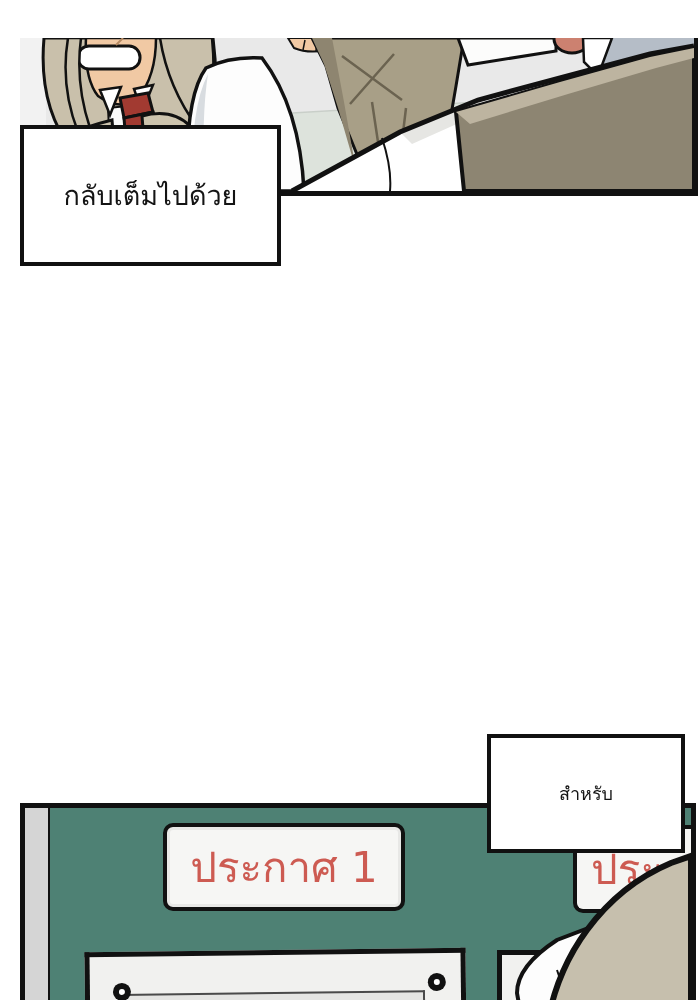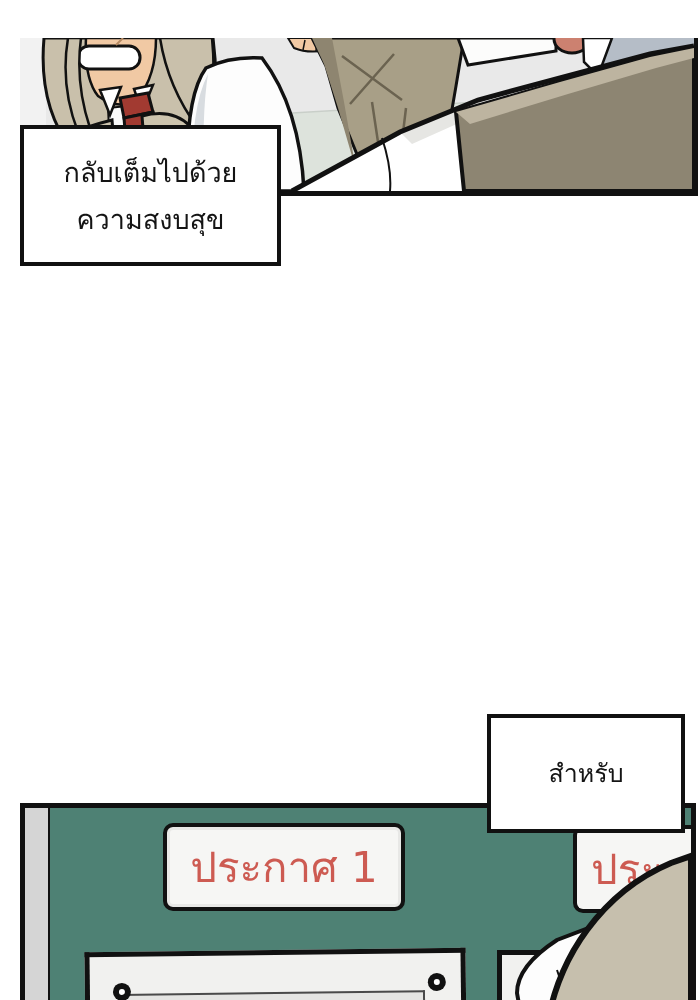--- a/index.html
+++ b/index.html
@@ -8,21 +8,21 @@
   .abs{position:absolute;}
   
   #panel-top{left:20px;top:0;width:674px;height:153px;background:var(--panel-bg);
     border-bottom:5px solid var(--ink);border-right:4px solid var(--ink);z-index:1;overflow:hidden;}
   #panel-top svg{display:block;}
   
   .narration{background:var(--box-white);border:4px solid var(--ink);z-index:6;
     display:flex;flex-direction:column;align-items:center;justify-content:center;
     text-align:center;color:#141414;}
   #narration-1{left:20px;top:87px;width:253px;height:133px;font-size:27px;line-height:47px;}
-  #narration-2{left:487px;top:676px;width:190px;height:111px;font-size:25px;line-height:36px;text-align:right;}
+  #narration-2{left:487px;top:696px;width:190px;height:111px;font-size:18px;line-height:36px;text-align:right;}
   
   #panel-bottom{left:20px;top:765px;width:676px;height:235px;background:var(--board-green);
     border:5px solid var(--ink);border-bottom:none;z-index:1;overflow:hidden;box-sizing:border-box;}
   #wall-strip{left:0;top:0;width:23px;height:230px;background:var(--strip-gray);
     border-right:2px solid var(--ink);z-index:2;}
   .sign{background:var(--sign-white);border:4px solid var(--ink);border-radius:10px;
     color:var(--sign-red);font-size:42px;display:flex;align-items:center;justify-content:center;
     z-index:3;box-sizing:border-box;overflow:hidden;}
   #sign-1{left:138px;top:15px;width:242px;height:88px;box-shadow:inset 0 0 0 3px #e8e8e6;}
   #sign-2{left:548px;top:17px;width:118px;height:88px;justify-content:flex-start;
@@ -90,21 +90,20 @@
         <path d="M362,100 Q372,130 370,153" style="fill:none;stroke:var(--ink);stroke-width:2"></path>
         <path d="M272,153 L380,94 L458,62 L540,40 L630,16 L674,8" style="fill:none;stroke:var(--ink);stroke-width:5"></path>
         <path d="M436,74 L540,44 L630,19 L674,10 L674,153 L444,153 Z" style="fill:var(--jacket-khaki);stroke:var(--ink);stroke-width:4"></path>
         <path d="M436,74 L540,44 L630,19 L674,10 L674,20 L636,30 L548,56 L450,86 Z" style="fill:var(--jacket-highlight)"></path>
       </g>
     </svg>
   </div>
 
   <div id="narration-1" class="abs narration">
     <span>กลับเต็มไปด้วย</span>
-    <span>ความสงบสุข</span>
   </div>
 
   <div id="narration-2" class="abs narration">
     <span>สำหรับ</span>
   </div>
 
   <div id="panel-bottom" class="abs">
     <div id="wall-strip" class="abs"></div>
 
     <div id="sign-1" class="abs sign">

